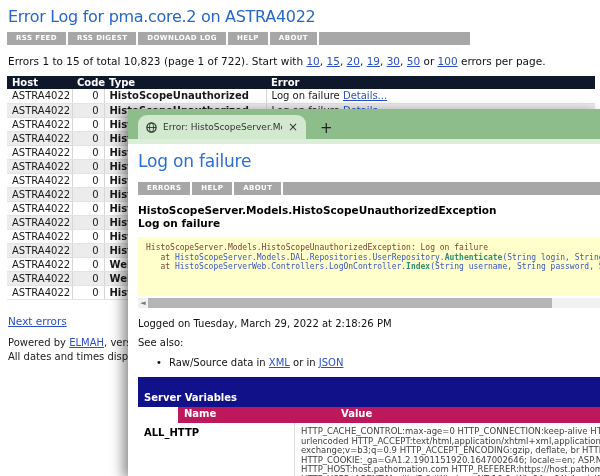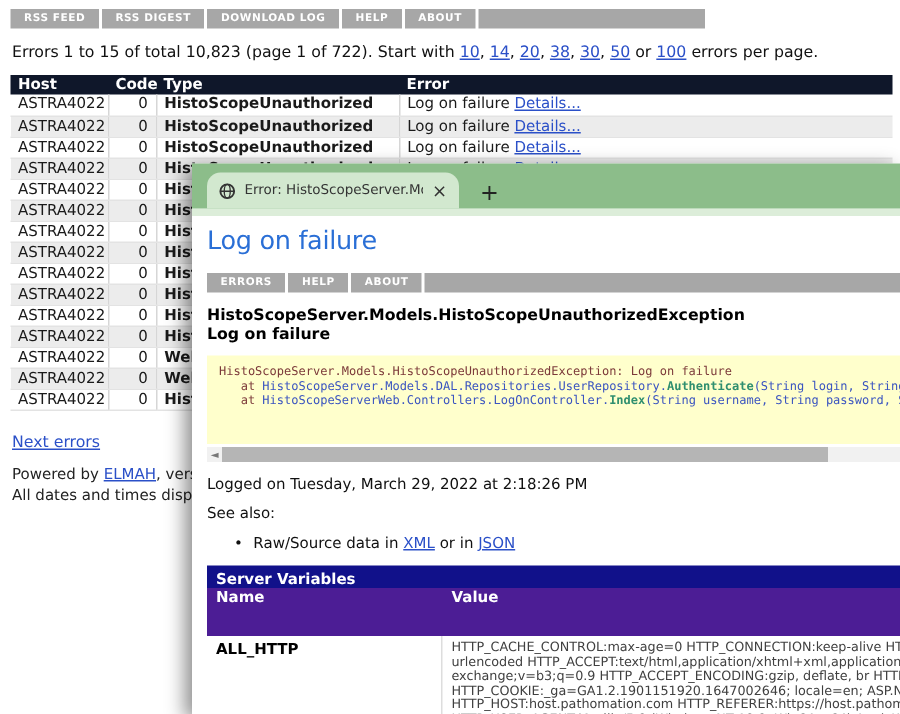--- a/index.html
+++ b/index.html
@@ -46,46 +46,47 @@
   .stack .args { color: #3b55c0; }
   .hscroll { margin-top: 2px; width: 462px; height: 10px; background: #f1f1f1; display: flex; align-items: center; }
   .hscroll-arrow { width: 10px; font-size: 7px; color: #777; text-align: center; line-height: 10px; cursor: pointer; }
   .hscroll-arrow::before { content: "◄"; }
   .hscroll-thumb { width: 404px; height: 10px; background: #b5b5b5; cursor: pointer; }
   .logged { margin-top: 10px; font-size: 10px; color: #111; }
   .see-also { margin-top: 8px; font-size: 10px; color: #111; }
   .see-item { margin: 9px 0 0 18px; font-size: 10px; color: #111; }
   .see-item::before { content: "•"; margin-right: 7px; }
   .sv { margin-top: 9px; width: 462px; font-size: 10px; }
-  .sv-caption { background: #11118a; color: #fff; font-weight: bold; font-size: 10px; padding: 4px 6px; height: 15px; }
-  .sv-head { display: flex; background: #4c1d95; color: #fff; font-weight: bold; height: 32px; }
+  .sv-caption { background: #11118a; color: #fff; font-weight: bold; font-size: 10px; padding: 15px 6px; height: 15px; }
+  .sv-head { display: flex; background: #be185d; color: #fff; font-weight: bold; height: 16px; margin-left: 40px; }
   .sv-head .c1 { width: 157px; padding: 1px 6px; }
   .sv-head .c2 { flex: 1; padding: 1px 6px; }
   .sv-row { display: flex; border-bottom: 1px solid #cfcfcf; }
   .sv-name { width: 157px; flex: 0 0 157px; font-weight: bold; padding: 4px 6px; border-right: 1px solid #ddd; color: #000; }
   .sv-value { flex: 1; padding: 4px 0 4px 6px; overflow: hidden; }
   .sv-line { font-size: 8.5px; line-height: 9.6px; color: #404040; white-space: nowrap; }
 </style>
 </head>
 <body>
 
 <div class="screen">
 
   <div class="bg">
+    <h1>Error Log for pma.core.2 on ASTRA4022</h1>
 
     <div class="toolbar">
         <div class="tb-btn">RSS FEED</div>
         <div class="tb-btn">RSS DIGEST</div>
         <div class="tb-btn">DOWNLOAD LOG</div>
         <div class="tb-btn">HELP</div>
         <div class="tb-btn">ABOUT</div>
         <div class="tb-fill"></div>
       </div>
 
-    <div class="status"><span>Errors 1 to 15 of total 10,823 (page 1 of 722). Start with </span><a class="lnk">10</a><span>, </span><a class="lnk">14</a><span>, </span><a class="lnk">20</a><span>, </span><a class="lnk">38</a><span>, </span><a class="lnk">30</a><span>, </span><a class="lnk">50</a><span> or </span><a class="lnk">100</a><span> errors per page.</span></div>
+    <div class="status"><span>Errors 1 to 15 of total 10,823 (page 1 of 722). Start with </span><a class="lnk">10</a><span>, </span><a class="lnk">15</a><span>, </span><a class="lnk">20</a><span>, </span><a class="lnk">19</a><span>, </span><a class="lnk">30</a><span>, </span><a class="lnk">50</a><span> or </span><a class="lnk">100</a><span> errors per page.</span></div>
 
     <table class="errlog">
       <colgroup>
           <col style="width:65px">
           <col style="width:32px">
           <col style="width:162px">
           <col>
         </colgroup>
       <thead>
         <tr>

